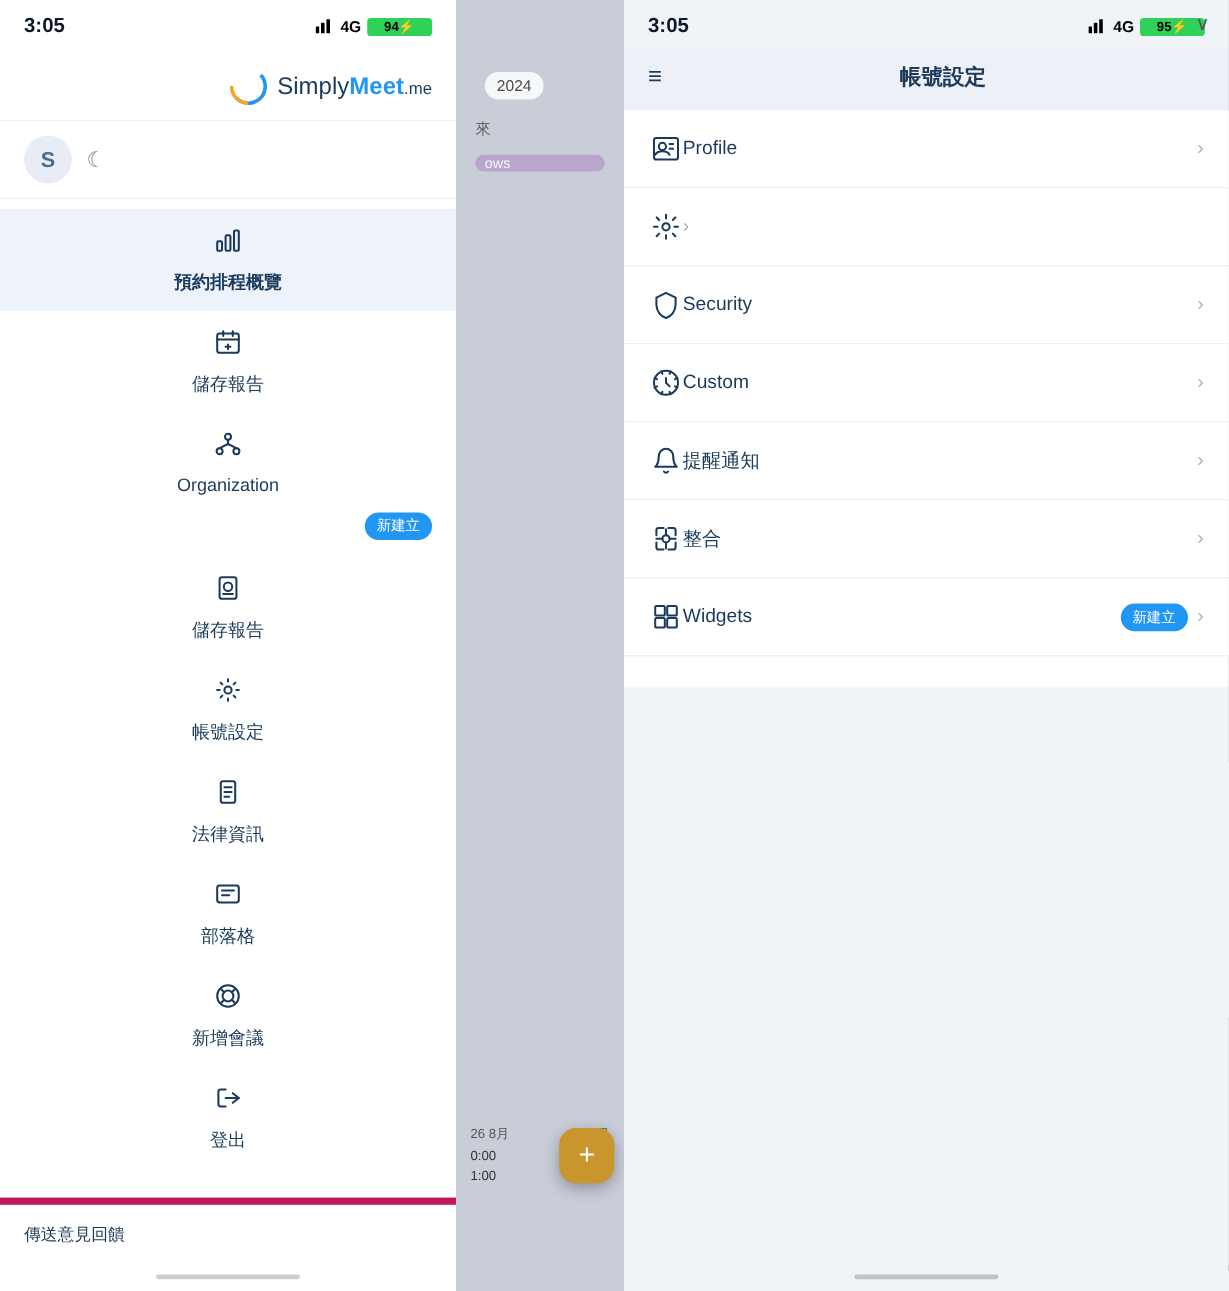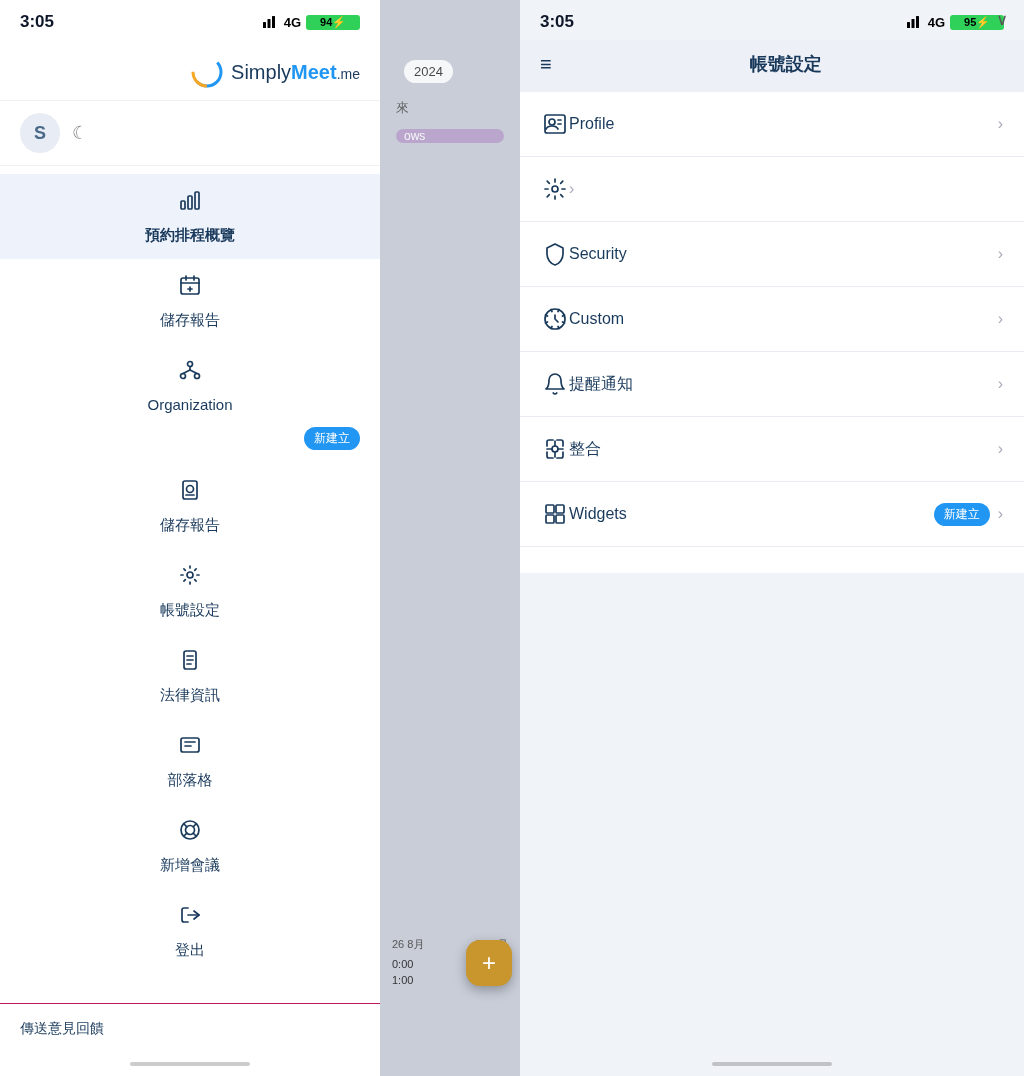--- a/index.html
+++ b/index.html
@@ -153,21 +153,21 @@
       padding: 3px 10px;
       border-radius: 12px;
       font-weight: 500;
     }
 
     .feedback-text {
       padding: 16px 20px;
       font-size: 14px;
       color: #1a3a5c;
       cursor: pointer;
-      border-top: 1px solid #be185d;
+      border-top: 6px solid #be185d;
     }
 
     .home-indicator {
       width: 120px;
       height: 4px;
       background: #000;
       border-radius: 2px;
       margin: 8px auto 10px;
       opacity: 0.2;
     }

